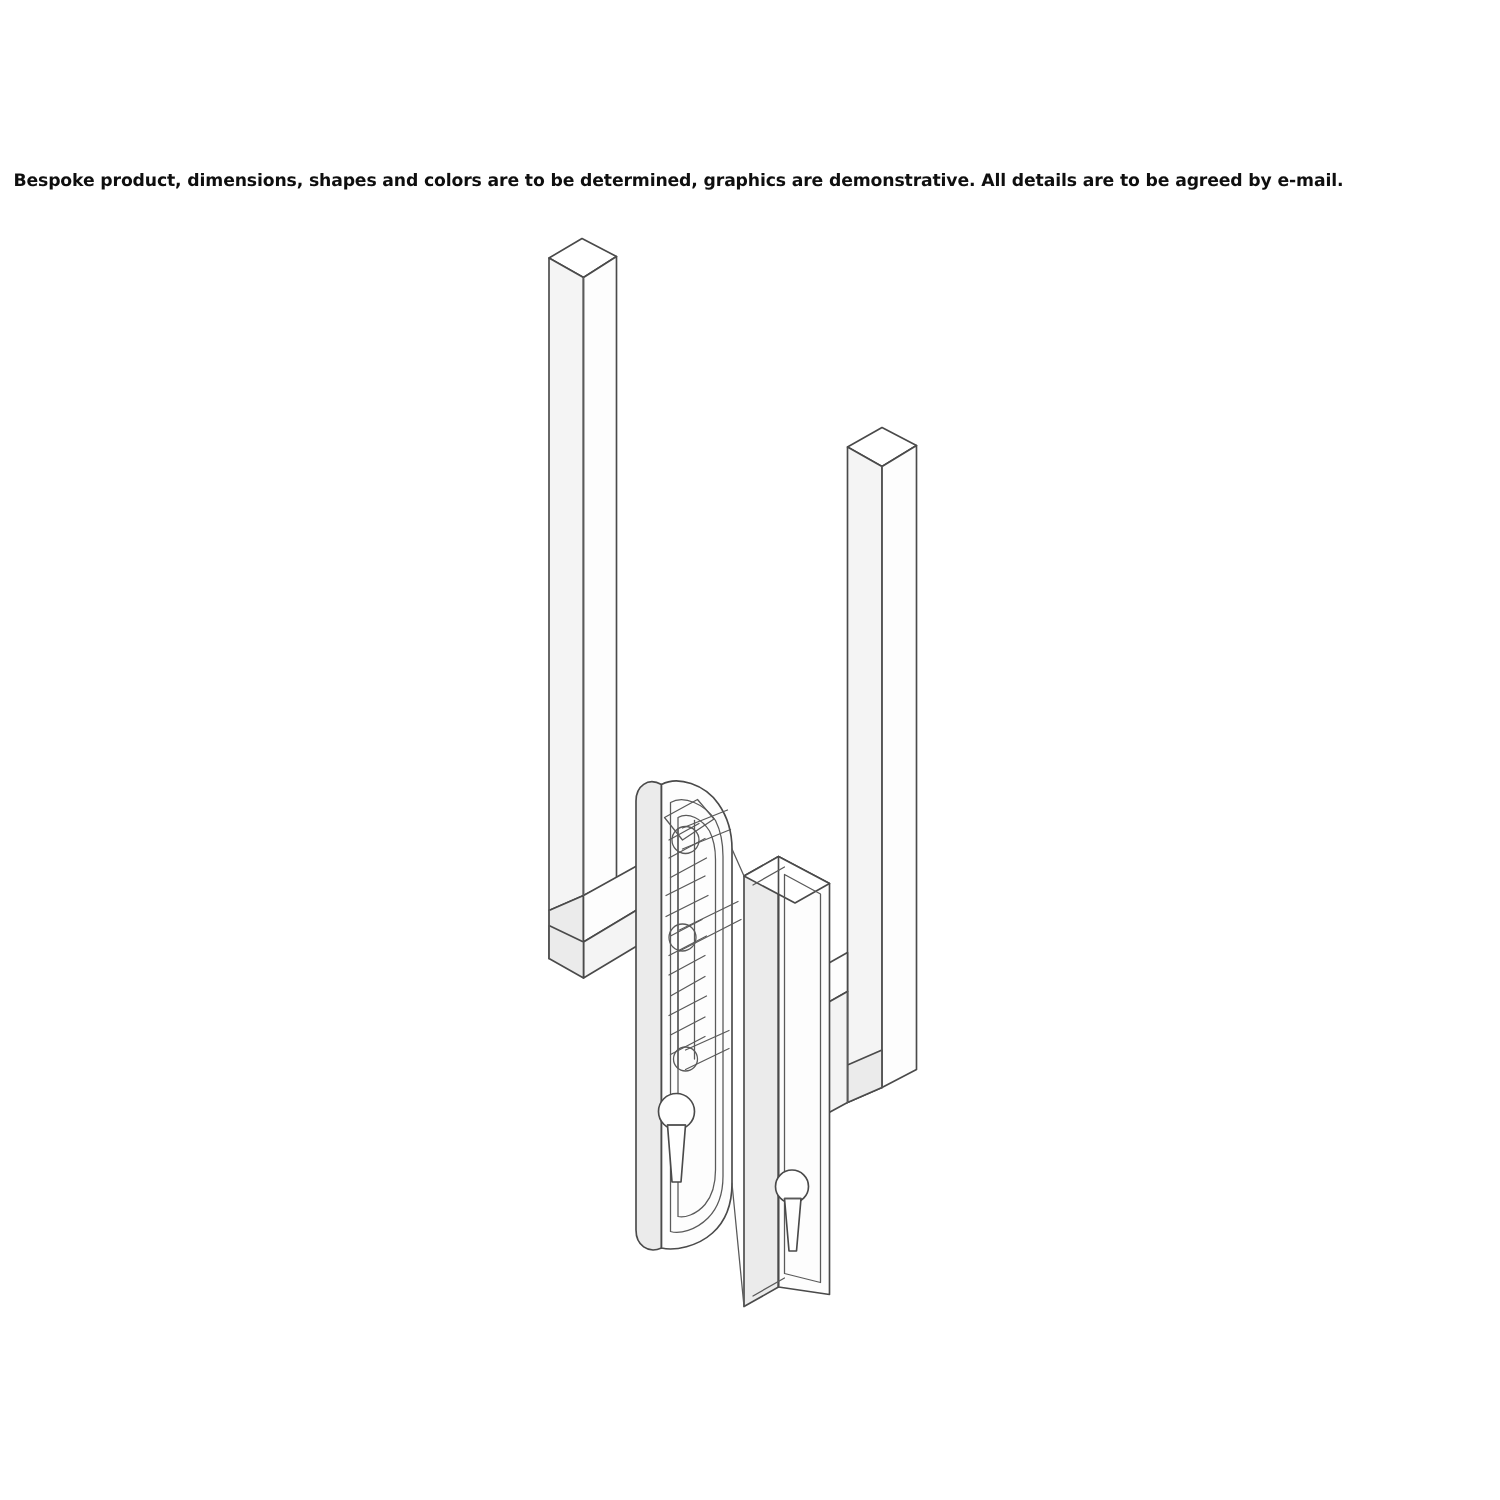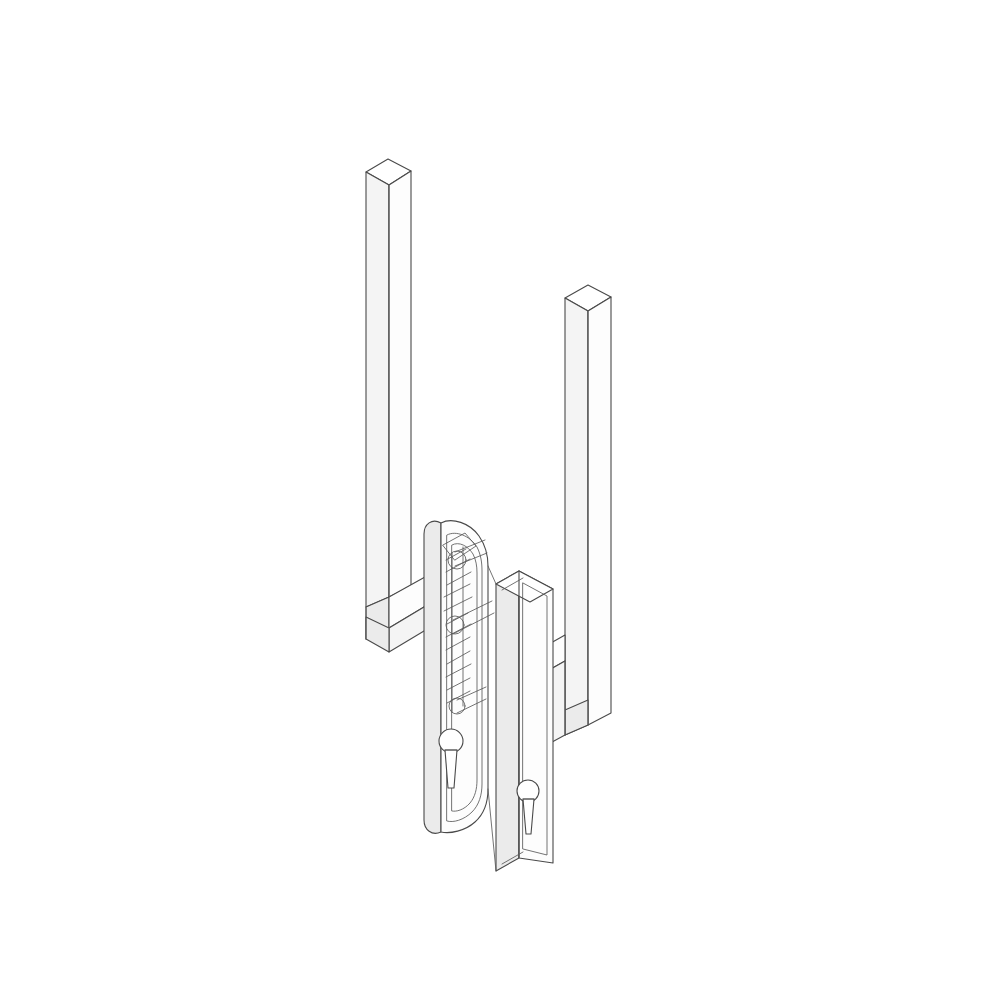--- a/index.html
+++ b/index.html
@@ -80,20 +80,21 @@
     stroke: #4a4a4a;
     stroke-width: 1.1;
     stroke-linejoin: round;
   }
 </style>
 </head>
 <body>
 
 <div id="page">
 
+  <div id="disclaimer">Bespoke product, dimensions, shapes and colors are to be determined, graphics are demonstrative. All details are to be agreed by e-mail.</div>
 
   <div id="figure-wrap">
     <svg class="drawing" width="1000" height="1000" viewBox="0 0 1000 1000">
 
       <g>
 
         <path class="face-top" d="M366,172 L388,159 L411,171 L389,185 Z"></path>
 
         <path class="face-mid" d="M366,172 L389,185 L389,597 L366,607 Z"></path>
 

